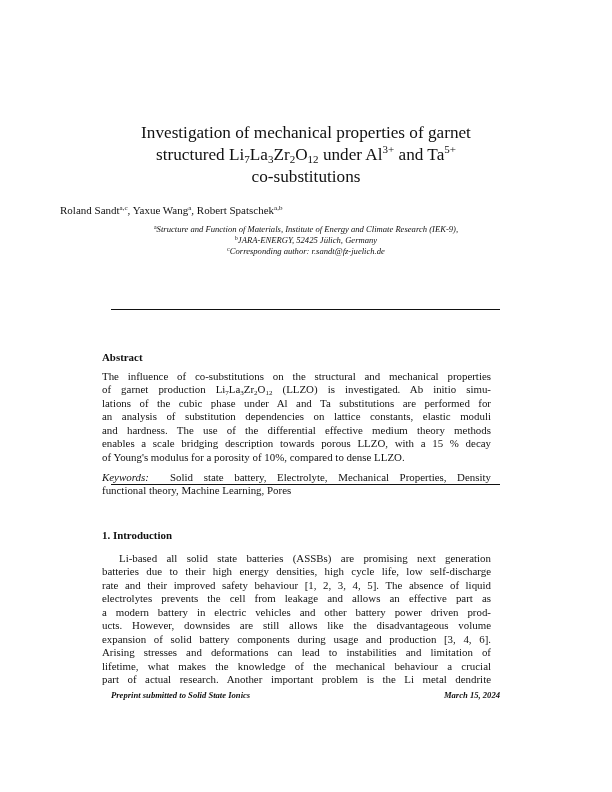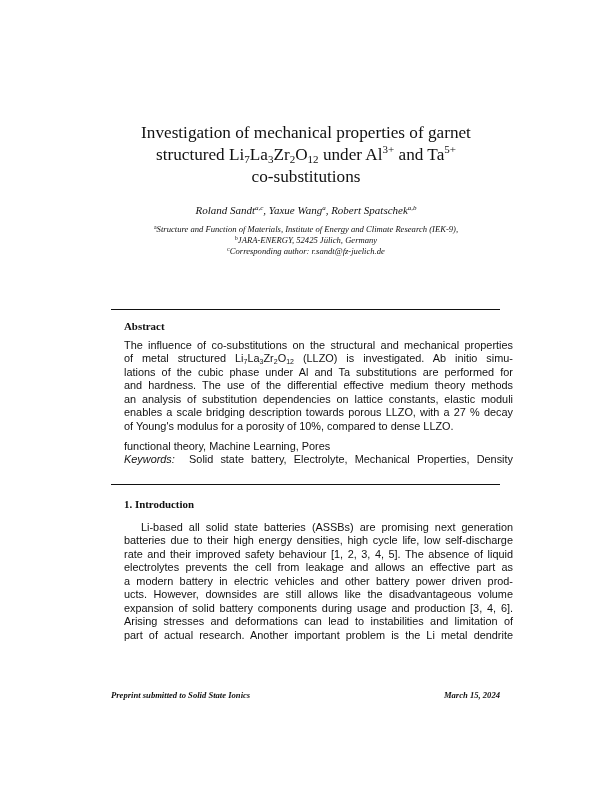--- a/index.html
+++ b/index.html
@@ -1,33 +1,33 @@
 <!DOCTYPE html>
 <html><head>
 <meta charset="utf-8">
 <style>
   html, body { margin: 0; padding: 0; background: #ffffff; }
   body { width: 612px; height: 792px; position: relative; overflow: hidden; color: #111; font-family: "DejaVu Serif", "Liberation Serif", serif; }
   .page { position: absolute; left: 0; top: 0; width: 612px; height: 792px; background: #fff; }
-  .col { position: absolute; left: 124px; width: 389px; }
+  .col { position: absolute; left: 102px; width: 389px; margin-top: 31px; }
 
   .title { position: absolute; left: 60px; width: 492px; top: 122px; text-align: center; font-family: "Liberation Serif", serif; font-size: 17.2px; line-height: 22px; color: #111; }
   .title sub { font-size: 11px; vertical-align: -3px; line-height: 0; }
   .title sup { font-size: 11px; vertical-align: 7px; line-height: 0; }
 
-  .authors { position: absolute; left: 60px; width: 492px; top: 203px; text-align: center; font-family: "Liberation Serif", serif; font-size: 11px; line-height: 14px; font-style: italic; }
+  .authors { position: absolute; left: 60px; width: 492px; top: 203px; font-family: "Liberation Serif", serif; font-size: 11px; line-height: 14px; }
   .authors sup { font-size: 7px; vertical-align: 4px; line-height: 0; }
 
   .affils { position: absolute; left: 60px; width: 492px; top: 224px; text-align: center; font-family: "Liberation Serif", serif; font-style: italic; font-size: 8.6px; line-height: 11.2px; }
   .affils sup { font-size: 6px; vertical-align: 3px; line-height: 0; font-style: normal; }
 
   .rule { position: absolute; left: 111px; width: 389px; height: 0; border-top: 1.3px solid #111; }
 
   .heading { font-family: "Liberation Serif", serif; font-weight: bold; font-size: 10.9px; }
-  .body-text { font-family: Liberation Sans, sans-serif; font-size: 10.9px; line-height: 13.45px; text-align: justify; }
+  .body-text { font-family: Liberation Serif, serif; font-size: 10.9px; line-height: 13.45px; text-align: justify; }
   .body-text sub { font-size: 7px; vertical-align: -2px; line-height: 0; }
   .line { display: block; text-align: justify; text-align-last: justify; white-space: nowrap; }
   .line.last { text-align-last: left; }
   .indent { text-indent: 17px; }
 
   .footer { position: absolute; left: 111px; width: 389px; top: 690px; font-family: "Liberation Serif", serif; font-style: italic; font-weight: bold; font-size: 8.6px; }
   .footer .right { position: absolute; right: 0; top: 0; }
 </style>
 </head>
 <body>
@@ -49,46 +49,47 @@
     <div><sup>b</sup><span>JARA-ENERGY, 52425 Jülich, Germany</span></div>
     <div><sup>c</sup><span>Corresponding author: r.sandt@fz-juelich.de</span></div>
   </div>
 
   <div class="rule" style="top:309px;"></div>
 
   <div class="col heading" style="top:320px;">Abstract</div>
 
   <div class="col body-text" style="top:339px;">
     <span class="line">The influence of co-substitutions on the structural and mechanical properties</span>
-    <span class="line"><span>of metal structured </span><span><span>Li</span><sub>7</sub><span>La</span><sub>3</sub><span>Zr</span><sub>2</sub><span>O</span><sub>12</sub></span><span> (LLZO) is investigated. Ab initio simu-</span></span>
+    <span class="line"><span>of garnet production </span><span><span>Li</span><sub>7</sub><span>La</span><sub>3</sub><span>Zr</span><sub>2</sub><span>O</span><sub>12</sub></span><span> (LLZO) is investigated. Ab initio simu-</span></span>
     <span class="line">lations of the cubic phase under Al and Ta substitutions are performed for</span>
+    <span class="line">an analysis of substitution dependencies on lattice constants, elastic moduli</span>
     <span class="line">and hardness. The use of the differential effective medium theory methods</span>
-    <span class="line">an analysis of substitution dependencies on lattice constants, elastic moduli</span>
-    <span class="line">enables a scale bridging description towards porous LLZO, with a 27 % decay</span>
+    <span class="line">enables a scale bridging description towards porous LLZO, with a 15 % decay</span>
     <span class="line last">of Young's modulus for a porosity of 10%, compared to dense LLZO.</span>
   </div>
 
   <div class="col body-text" style="top:440px;">
+    <span class="line"><i>Keywords:</i>&nbsp;&nbsp;<span>Solid state battery, Electrolyte, Mechanical Properties, Density</span></span>
     <span class="line last">functional theory, Machine Learning, Pores</span>
-    <span class="line"><i>Keywords:</i>&nbsp;&nbsp;<span>Solid state battery, Electrolyte, Mechanical Properties, Density</span></span>
   </div>
 
   <div class="rule" style="top:484px;"></div>
 
   <div class="col heading" style="top:498px;">1.  Introduction</div>
 
   <div class="col body-text" style="top:521px;">
     <span class="line indent">Li-based all solid state batteries (ASSBs) are promising next generation</span>
     <span class="line">batteries due to their high energy densities, high cycle life, low self-discharge</span>
     <span class="line">rate and their improved safety behaviour [1, 2, 3, 4, 5]. The absence of liquid</span>
     <span class="line">electrolytes prevents the cell from leakage and allows an effective part as</span>
     <span class="line">a modern battery in electric vehicles and other battery power driven prod-</span>
     <span class="line">ucts. However, downsides are still allows like the disadvantageous volume</span>
     <span class="line">expansion of solid battery components during usage and production [3, 4, 6].</span>
     <span class="line">Arising stresses and deformations can lead to instabilities and limitation of</span>
+    <span class="line">lifetime, what makes the knowledge of the mechanical behaviour a crucial</span>
     <span class="line">part of actual research. Another important problem is the Li metal dendrite</span>
   </div>
 
   <div class="footer">
     <span>Preprint submitted to Solid State Ionics</span>
     <span class="right">March 15, 2024</span>
   </div>
 
 </div>
 

